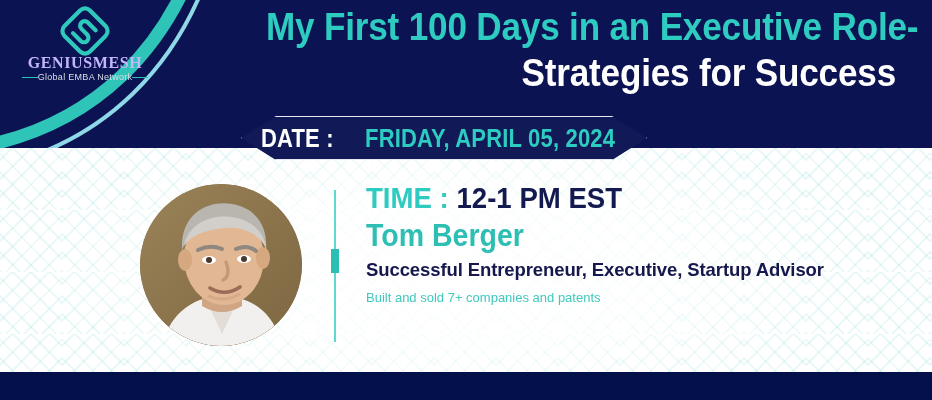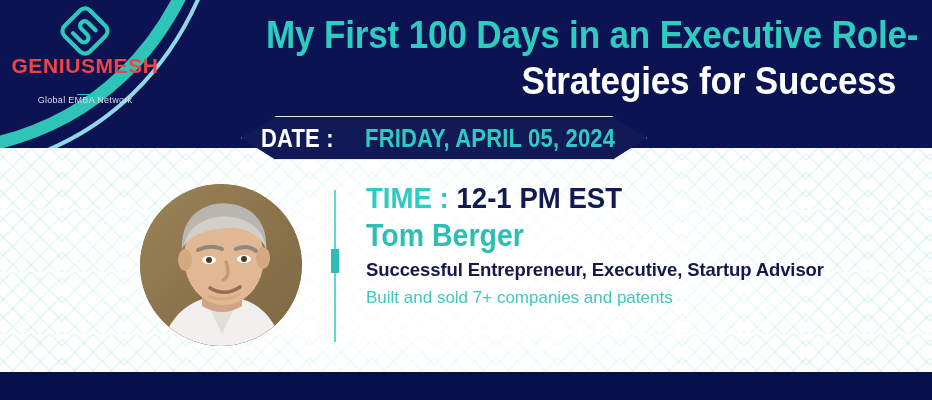--- a/index.html
+++ b/index.html
@@ -62,53 +62,52 @@
     left: 10px;
     top: 6px;
     width: 150px;
     height: 96px;
     text-align: center;
   }
   #logo-mark { display: block; margin: 0 auto; }
   #logo-word {
     display: block;
     margin-top: -2px;
-    color: #ef4444;
-    font-size: 21px;
+    color: #c4b5fd;
+    font-size: 16px;
     font-weight: bold;
     letter-spacing: 0.6px;
-    font-family: Liberation Sans, sans-serif;
+    font-family: Liberation Serif, serif;
   }
   #logo-tagline-row {
     display: flex;
     align-items: center;
     justify-content: center;
     gap: 0;
-    margin-top: 16px;
-    flex-direction: column;
+    margin-top: 0;
   }
   #logo-tagline-row .rule {
     height: 1px;
     width: 16px;
     background: #27c3b6;
     flex: none;
   }
   #logo-tagline {
     color: #d9dee8;
     font-size: 9px;
     letter-spacing: 0.3px;
     white-space: nowrap;
     font-family: "Liberation Sans", sans-serif;
   }
 
   
   #title-block {
     position: absolute;
     right: 36px;
-    top: 12px;
+    top: 4px;
     width: 700px;
     text-align: right;
   }
   .title-line {
     display: block;
     font-family: "Liberation Sans Narrow", "Liberation Sans", sans-serif;
     font-weight: bold;
     font-size: 39px;
     line-height: 46px;
     letter-spacing: -0.2px;
@@ -213,21 +212,21 @@
     font-size: 18.5px;
     line-height: 26px;
     color: #16174d;
     white-space: nowrap;
     margin-top: 3px;
     letter-spacing: -0.1px;
   }
   #line-tagline {
     font-family: "Liberation Sans", sans-serif;
     font-weight: normal;
-    font-size: 17px;
+    font-size: 13px;
     line-height: 25px;
     color: #3fc9bd;
     white-space: nowrap;
     margin-top: 2px;
   }
 
   
   #footer {
     position: absolute;
     left: 0;

